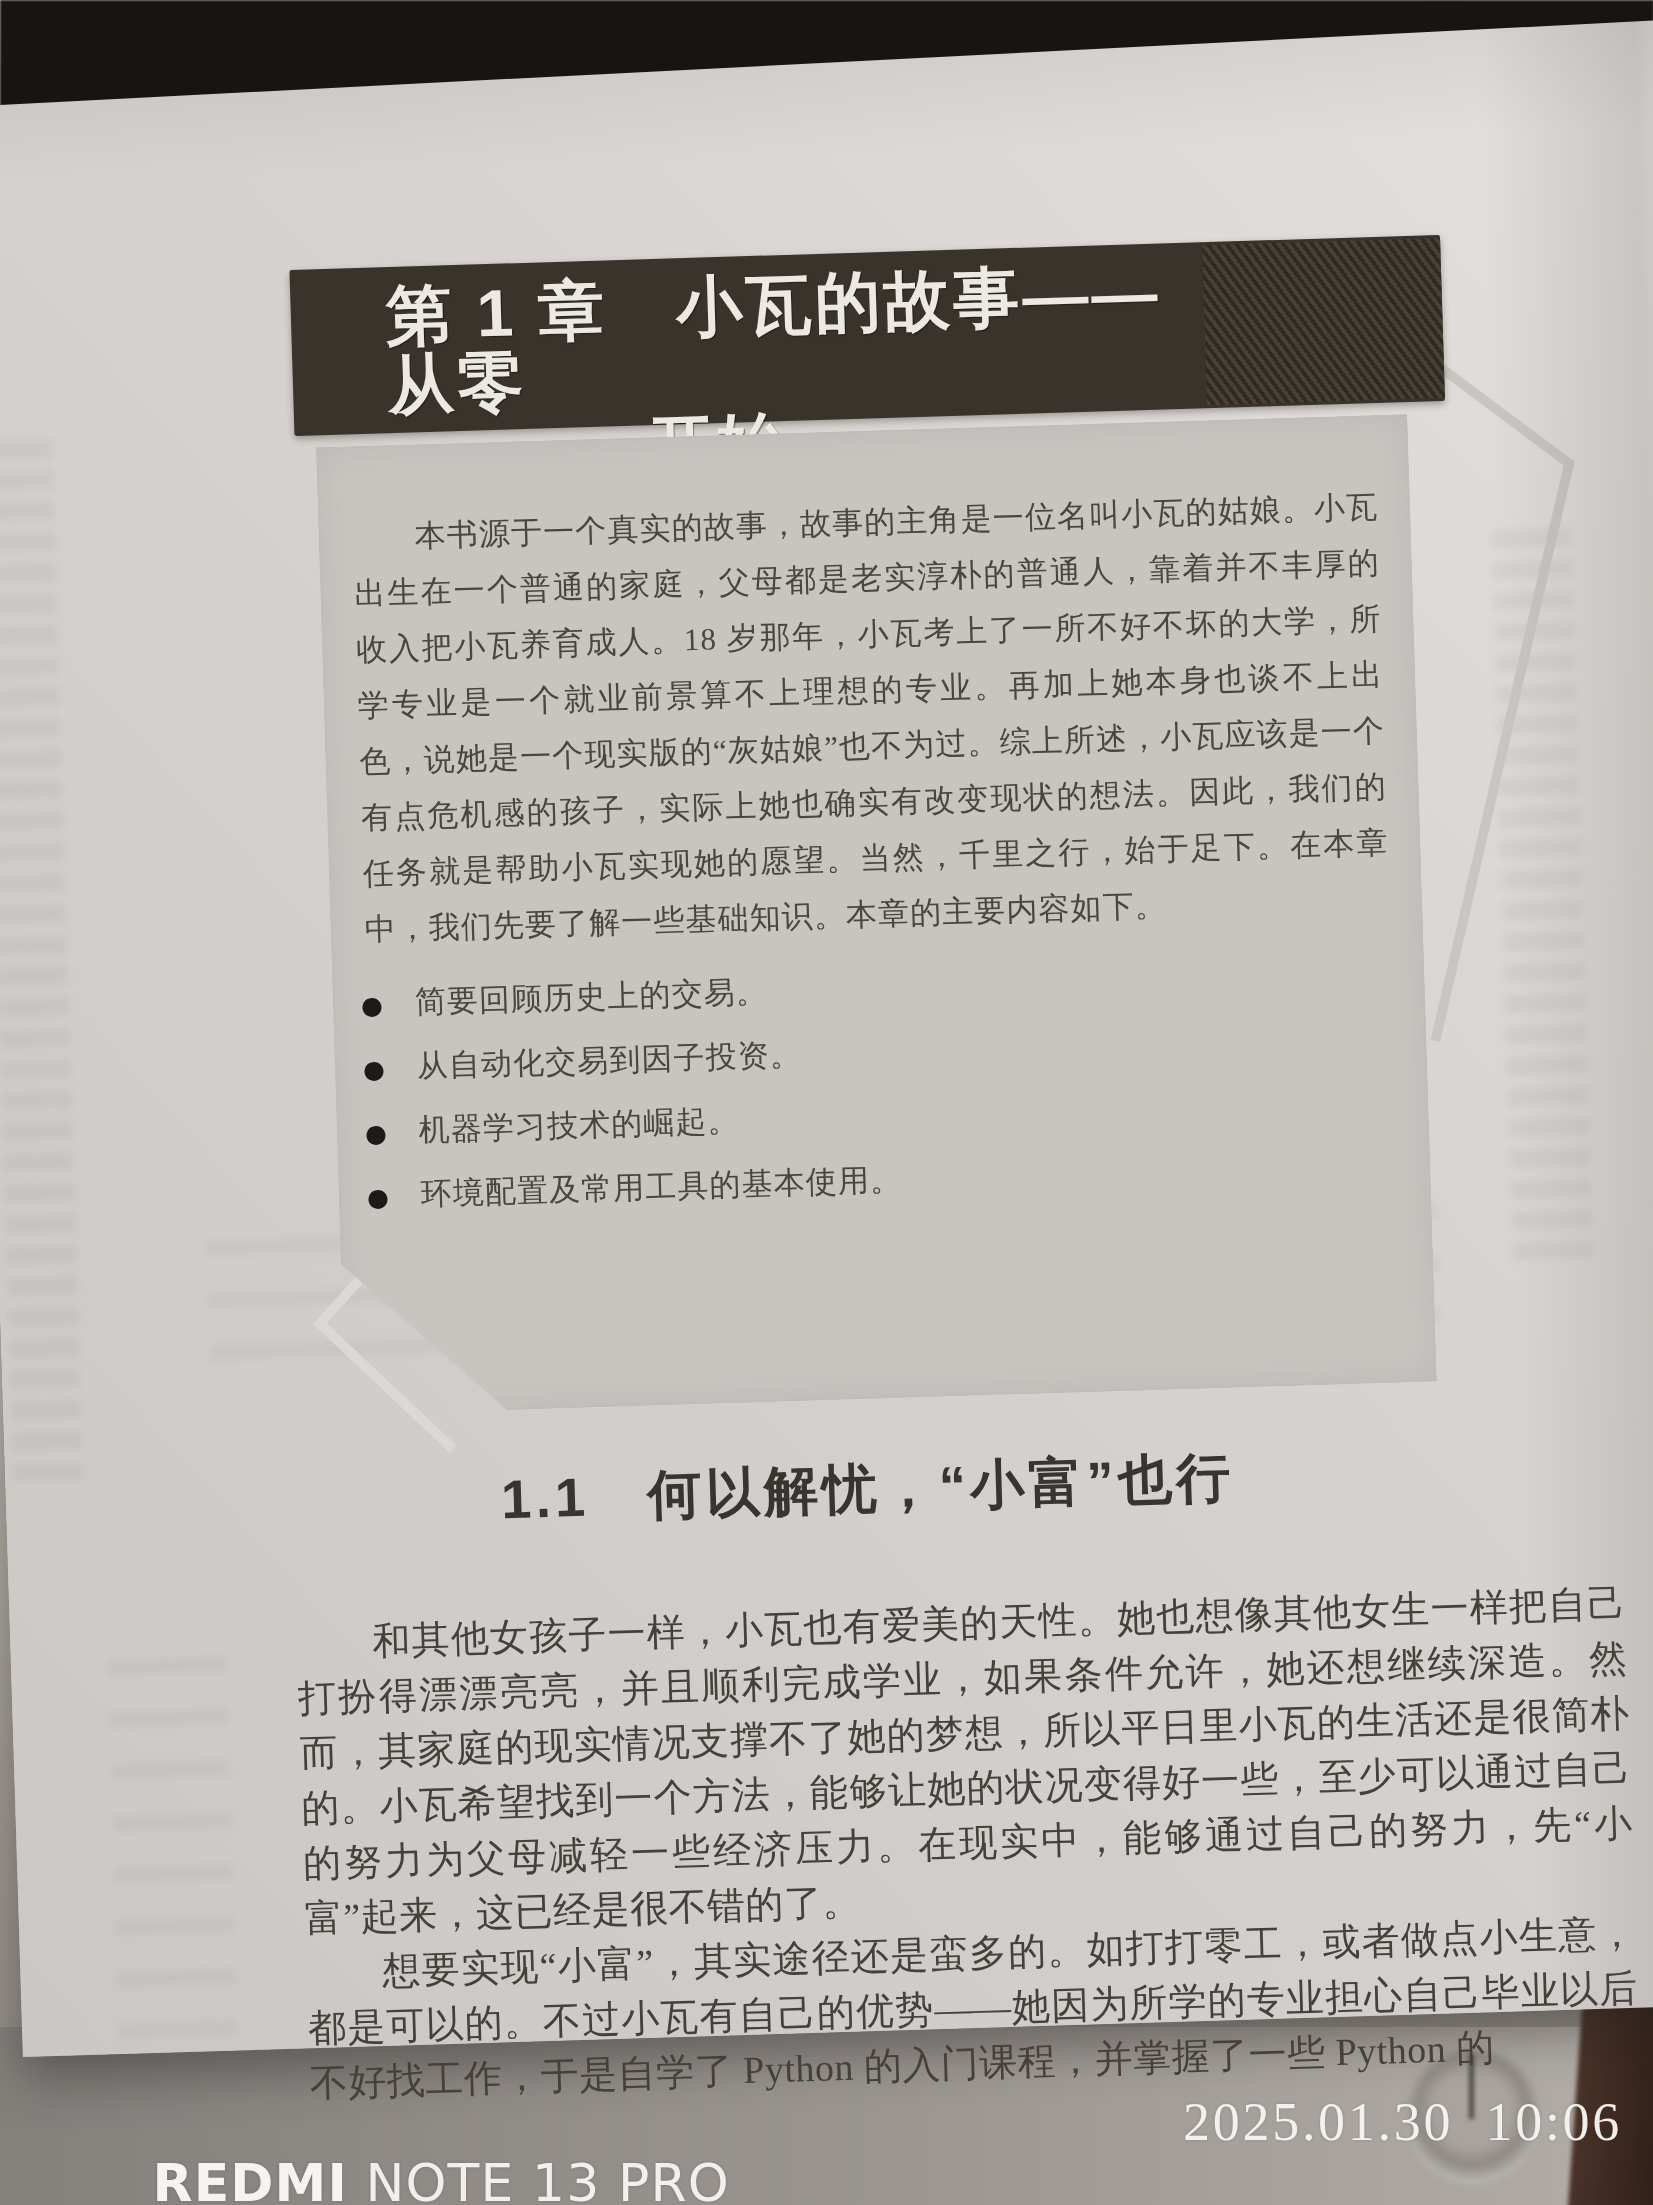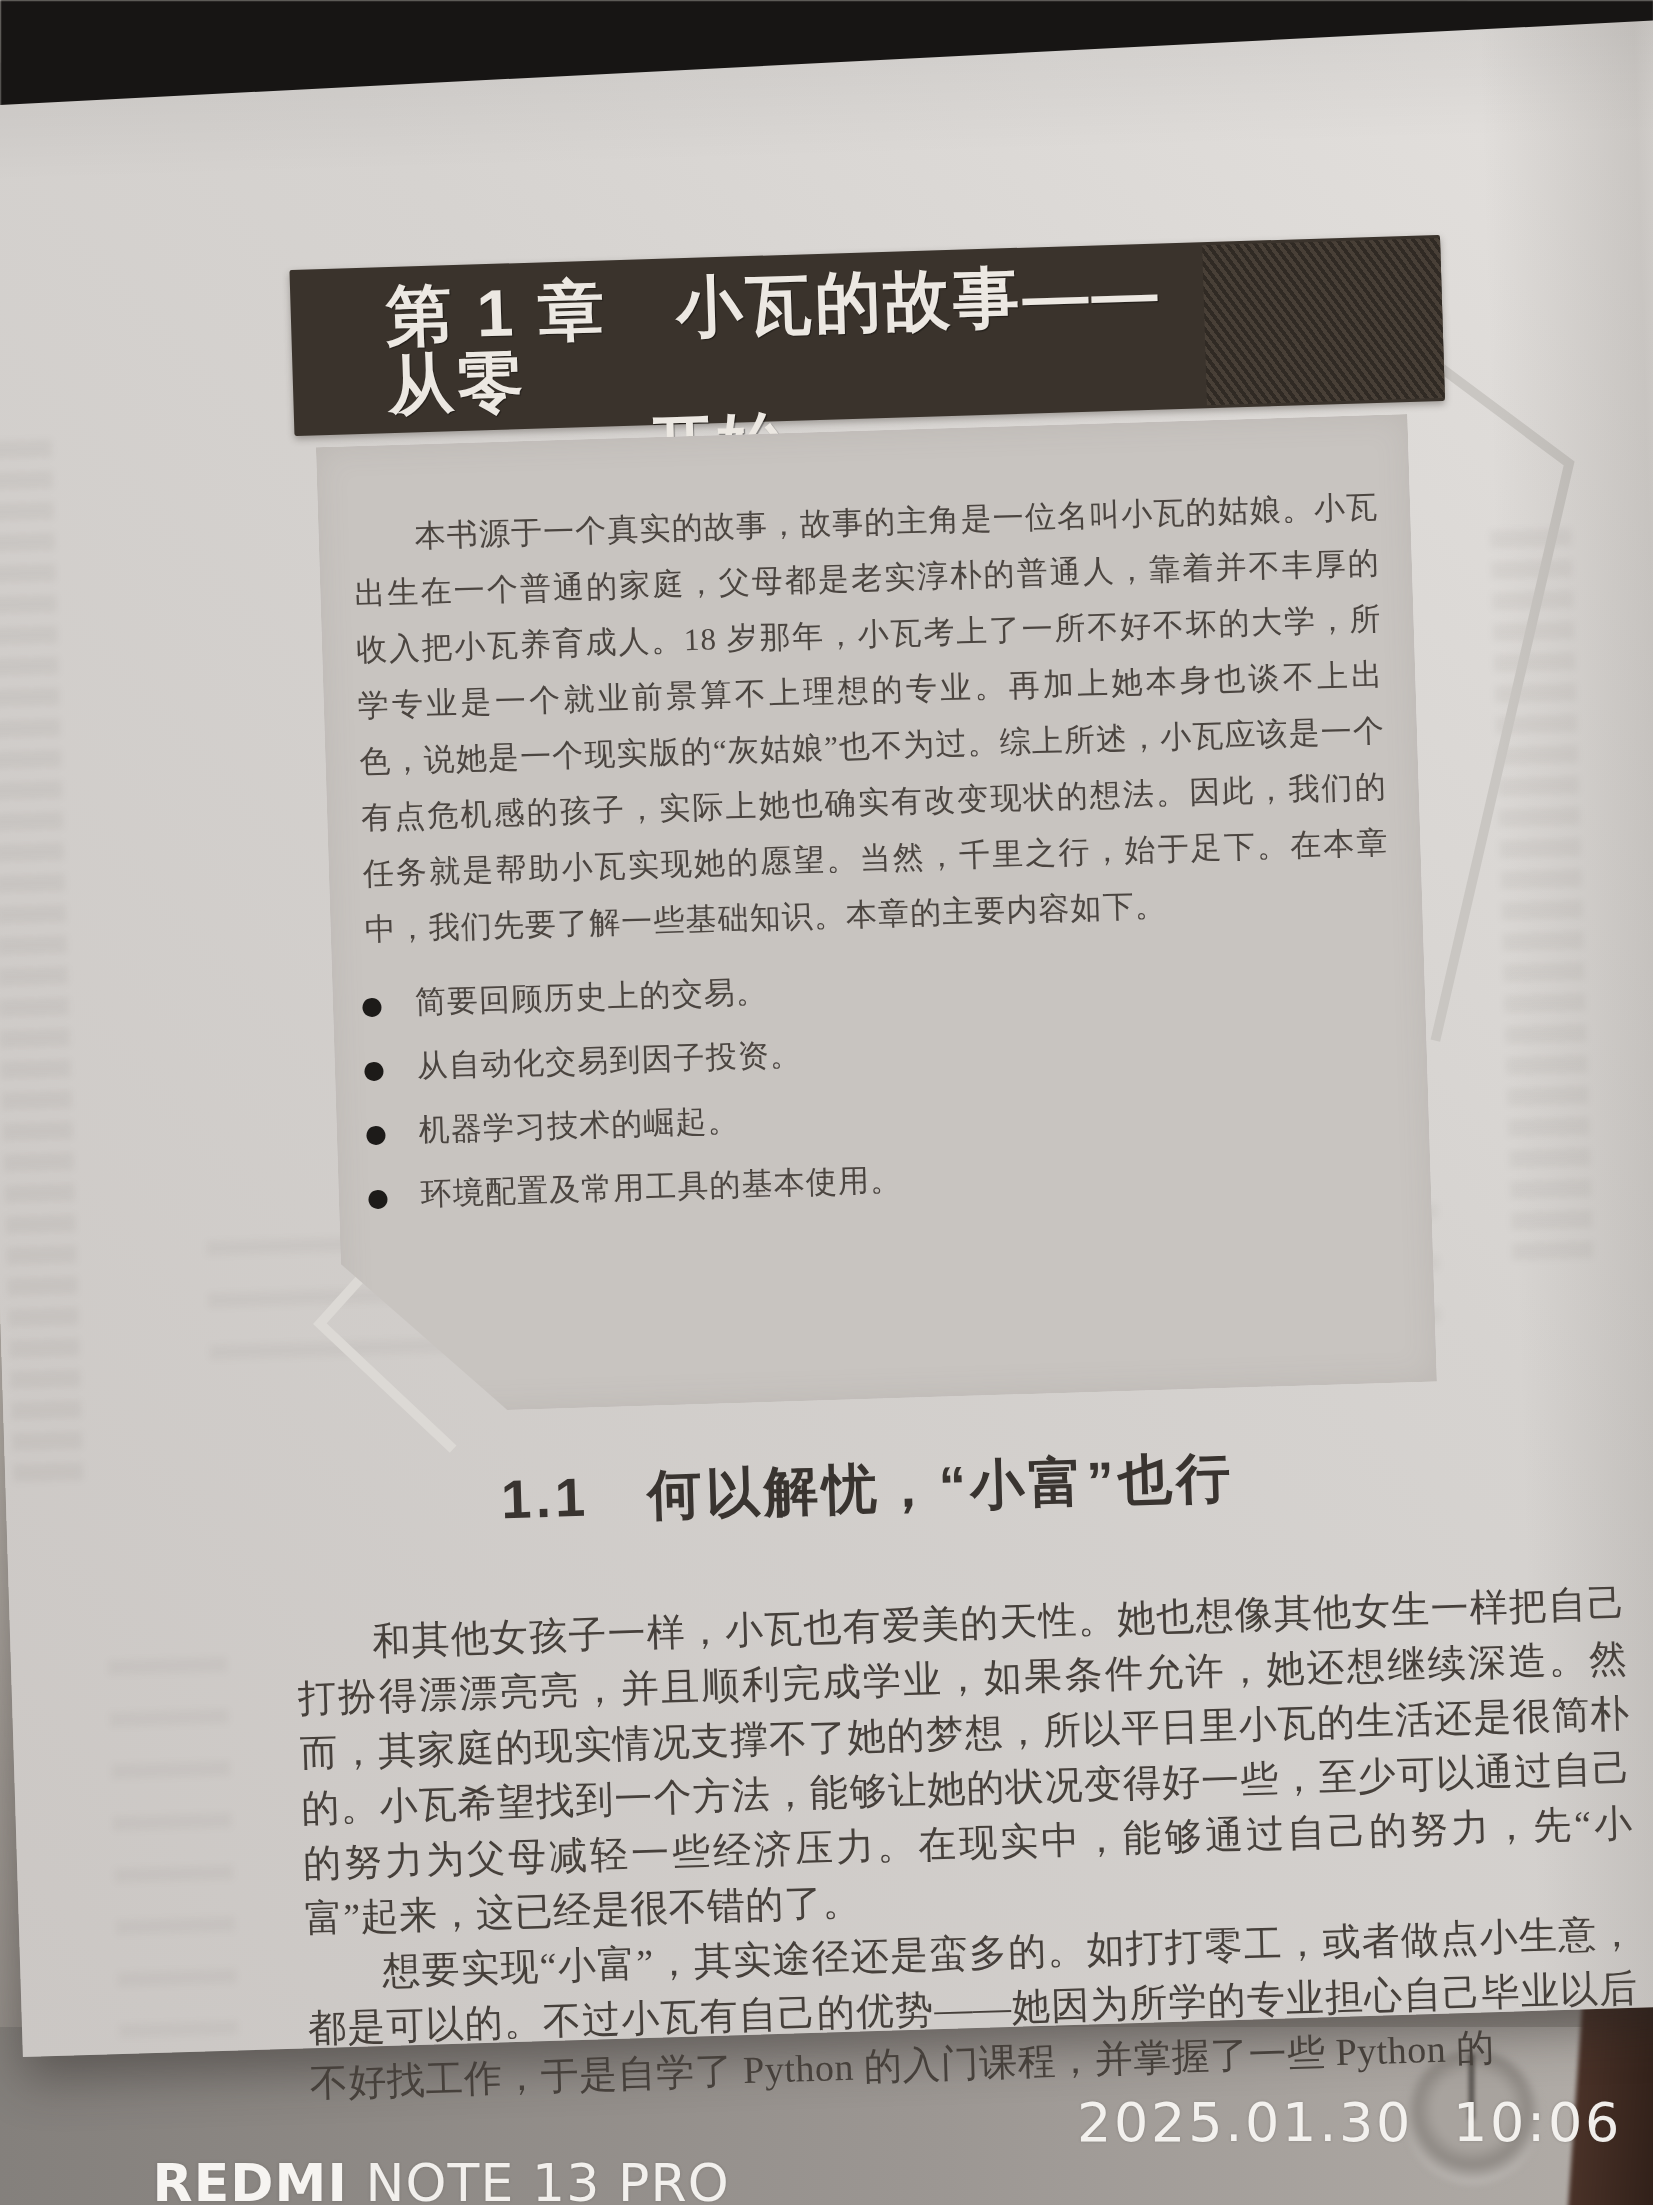--- a/index.html
+++ b/index.html
@@ -69,21 +69,21 @@
   .g1{left:8px;top:378px;width:70px;height:1054px;}
   .g2{left:208px;top:1184px;width:1232px;height:135px;}
   .g3{left:1513px;top:513px;width:81px;height:730px;}
   .g4{left:97px;top:1600px;width:119px;height:378px;}
   
   .watermark{position:absolute;z-index:5;color:#f6f4f1;font-family:"DejaVu Sans", sans-serif;
     white-space:pre;text-shadow:0 0 3.2px rgba(60,55,50,.25);}
   .wm-left{left:82px;top:2093px;font-size:52px;letter-spacing:1.1px;}
   .wm-left .brand{font-weight:bold;}
   .wm-left .model{font-weight:normal;opacity:.96;}
-  .wm-right{right:32px;top:2091px;font-size:54px;letter-spacing:2.7px;font-weight:normal;opacity:.97;}
+  .wm-right{right:32px;top:2091px;font-size:54px;letter-spacing:2.7px;font-weight:normal;opacity:.97;font-family:Liberation Serif, serif;}
   svg.deco{overflow:visible;}
 </style>
 </head>
 <body>
 
 <div class="photo">
 
   <div class="topright-paper"></div>
   <div class="topright-gray"></div>
   <div class="desk-bottom"></div>

